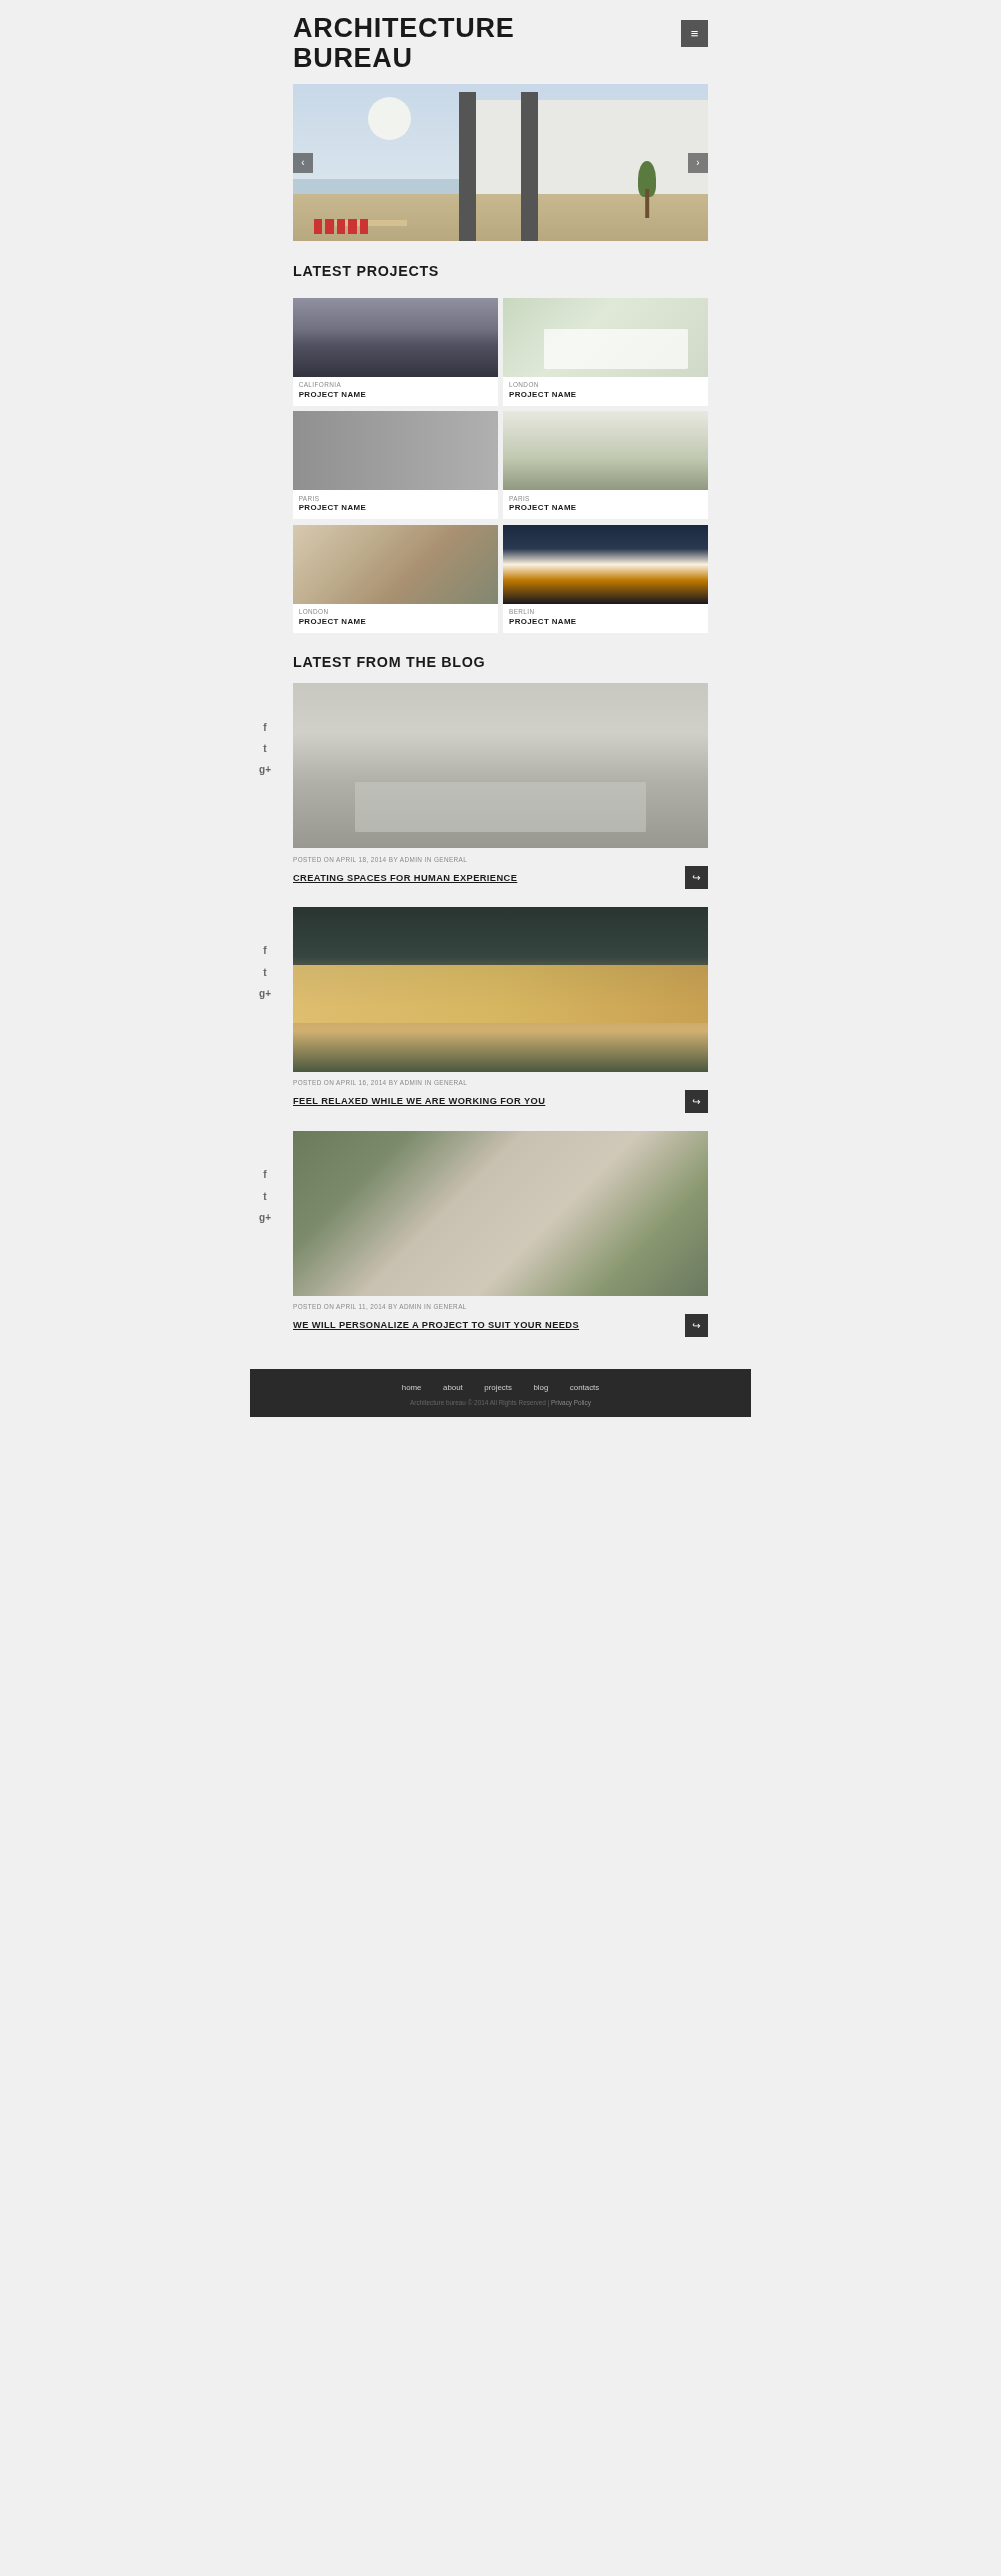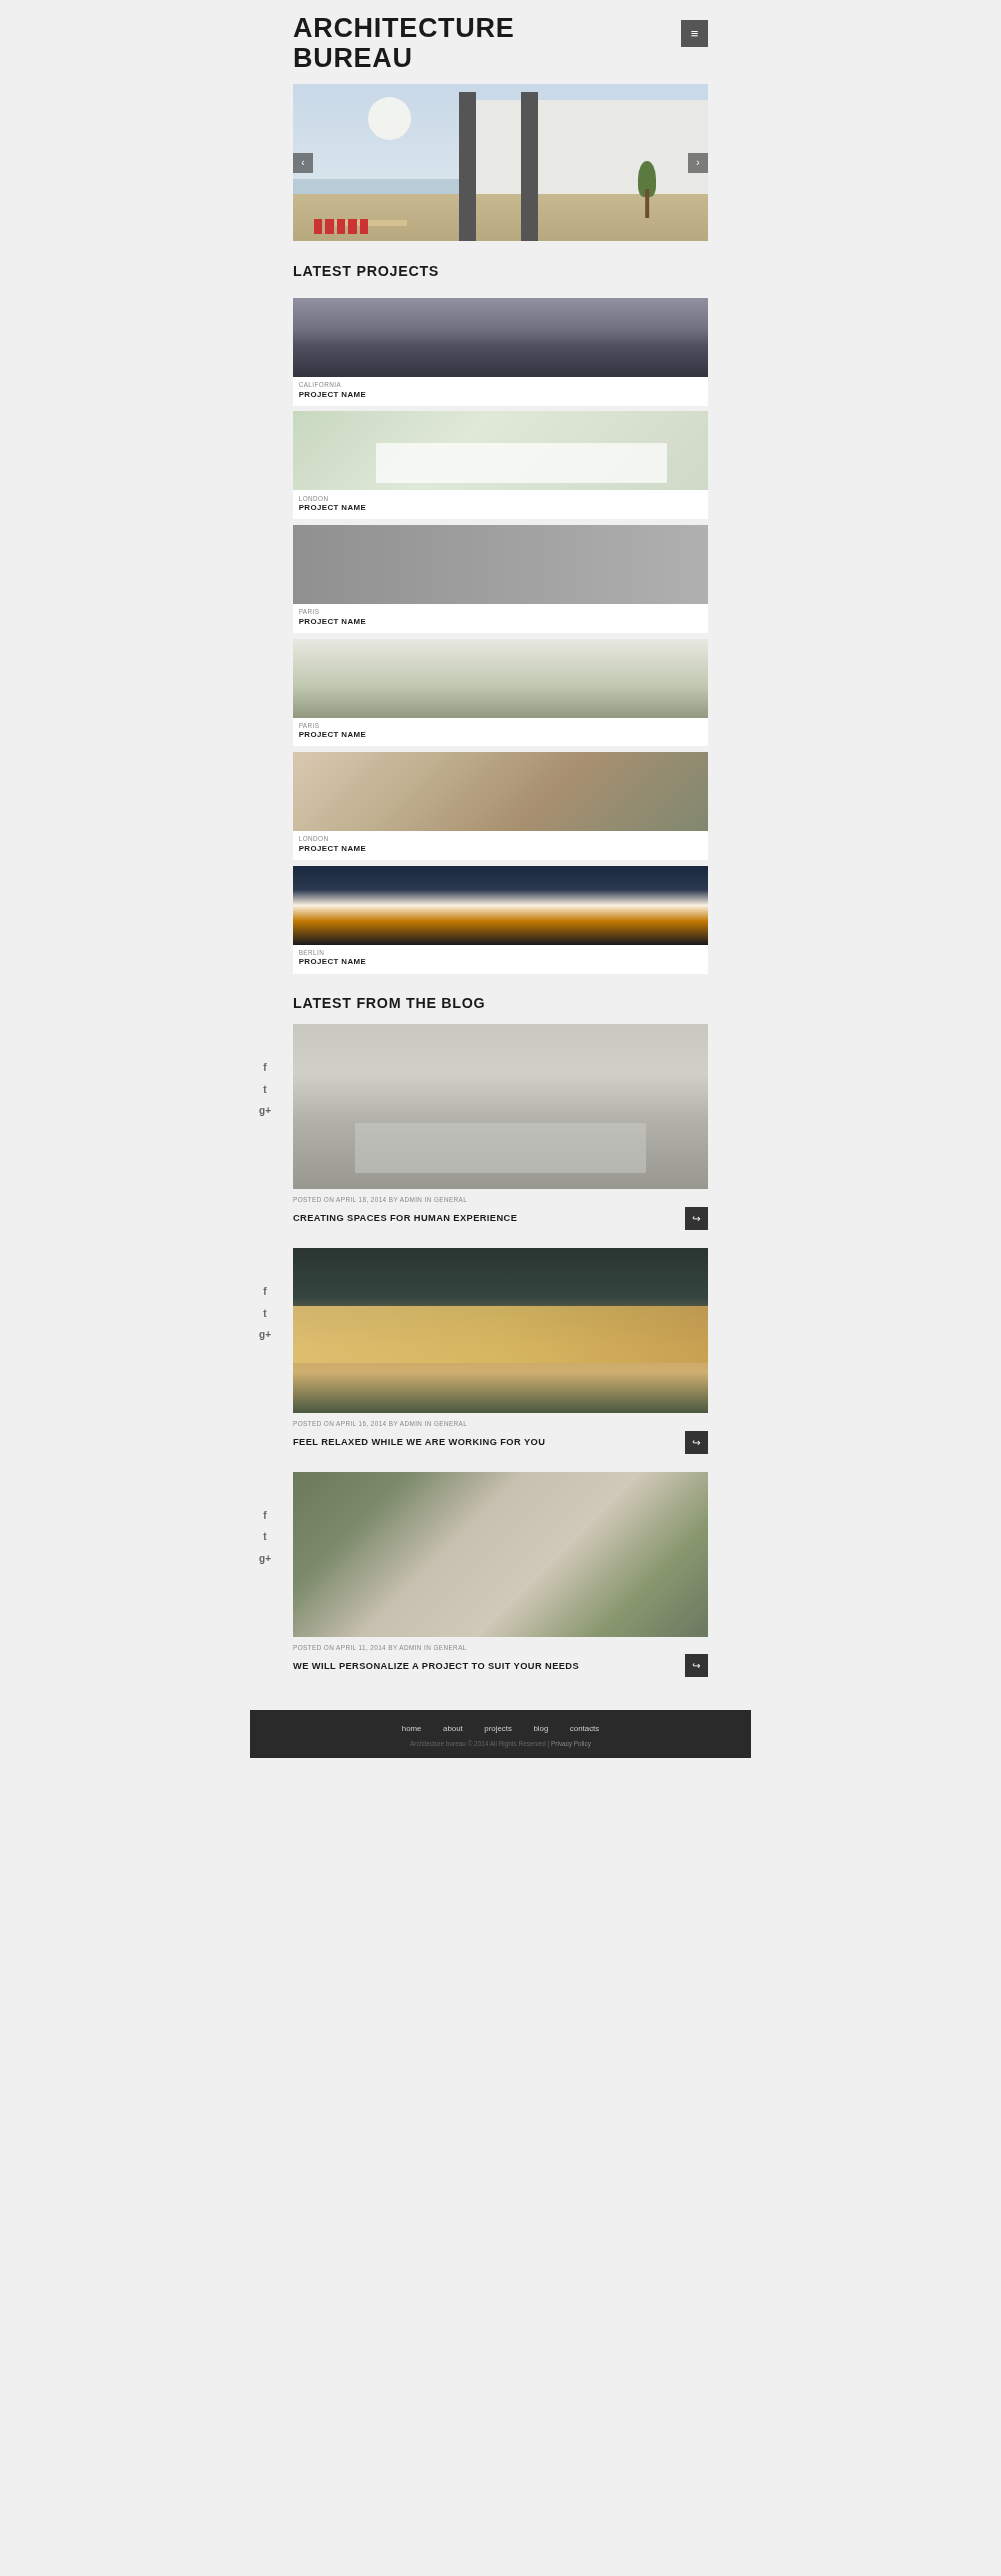--- a/index.html
+++ b/index.html
@@ -89,21 +89,21 @@
       font-weight: 900;
       text-transform: uppercase;
       letter-spacing: 0.7px;
       color: #1a1a1a;
       margin-bottom: 19px;
     }
 
     
     .projects-grid {
       display: grid;
-      grid-template-columns: repeat(1, 1fr);
+      grid-template-columns: repeat(2, 1fr);
       gap: 5.7px;
     }
     .project-card {
       background: white;
       cursor: pointer;
     }
     .project-img {
       width: 100%;
       height: 79px;
       overflow: hidden;
@@ -190,20 +190,21 @@
       display: flex;
       justify-content: space-between;
       align-items: center;
     }
     .blog-post-title {
       font-size: 9.3px;
       font-weight: 900;
       text-transform: uppercase;
       color: #1a1a1a;
       letter-spacing: 0.4px;
+      text-decoration: underline;
     }
     .share-btn {
       background: #333;
       color: white;
       border: none;
       width: 23px;
       height: 23px;
       cursor: pointer;
       display: flex;
       align-items: center;

